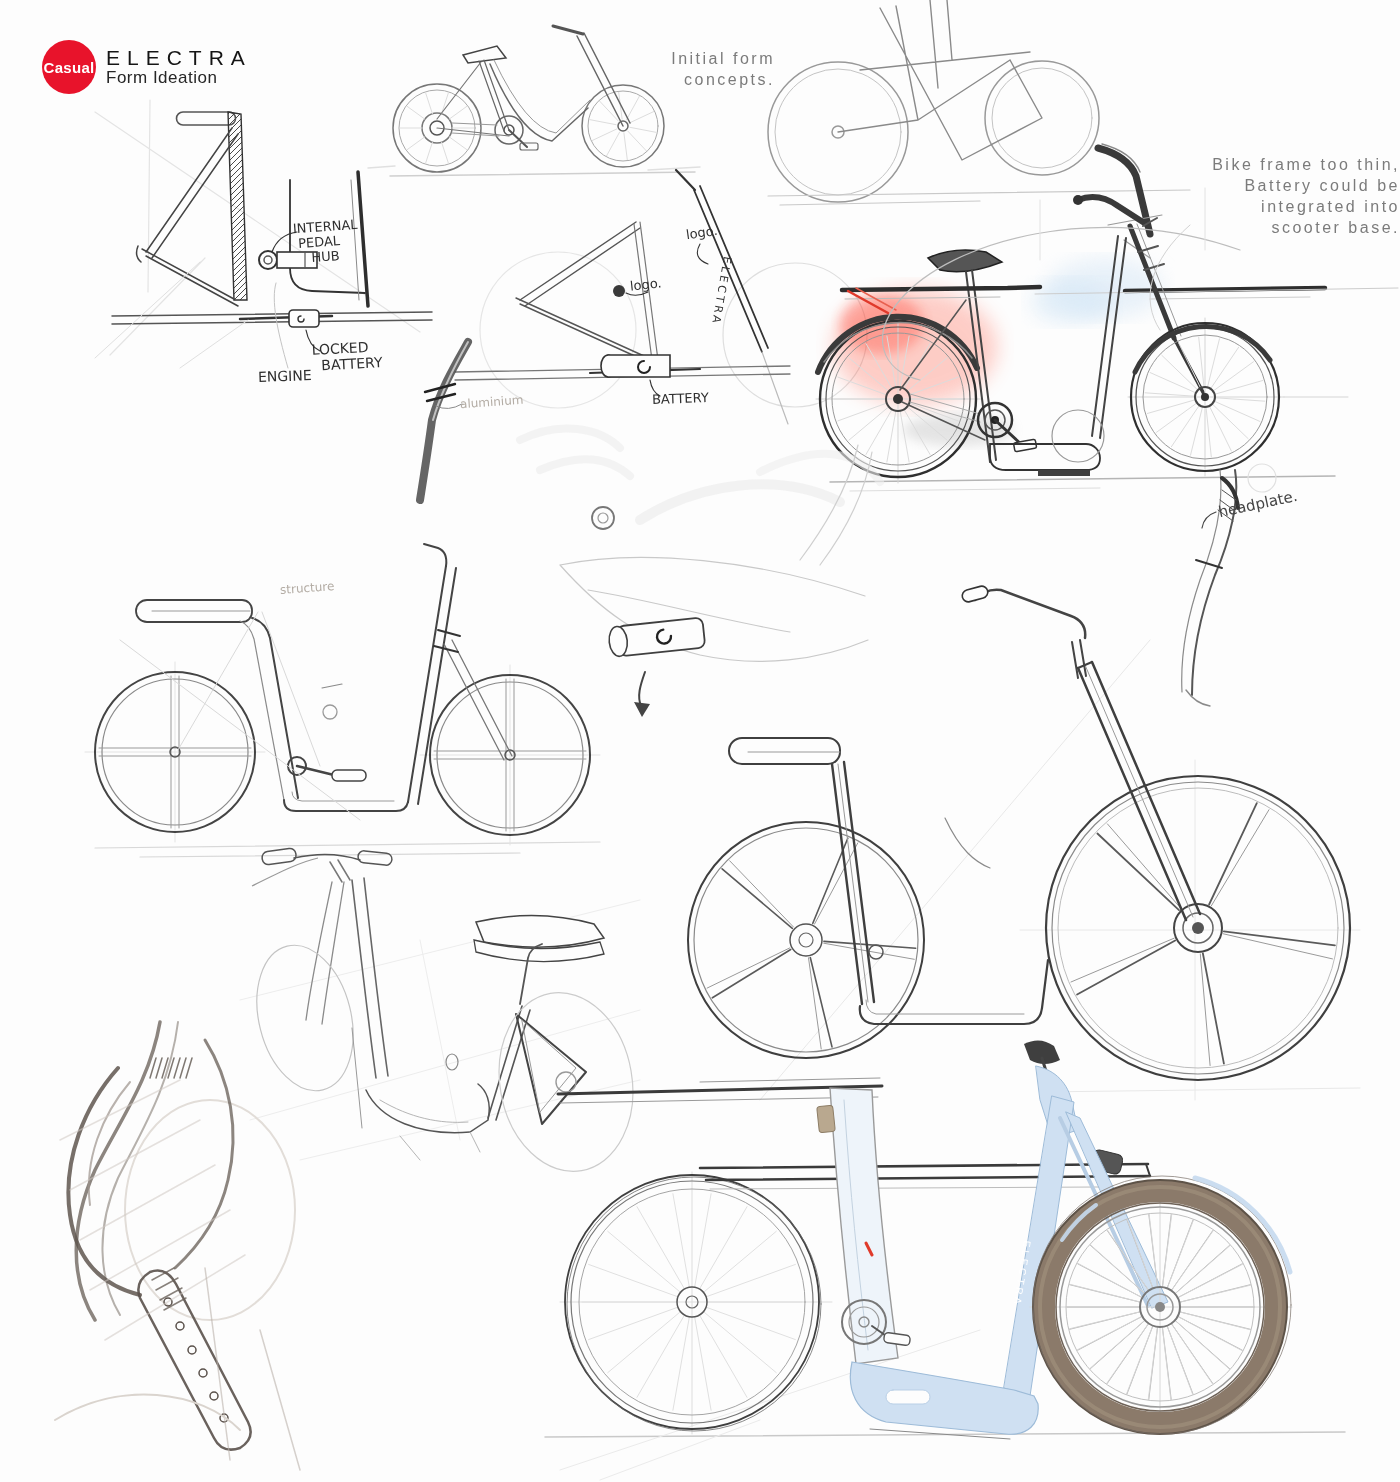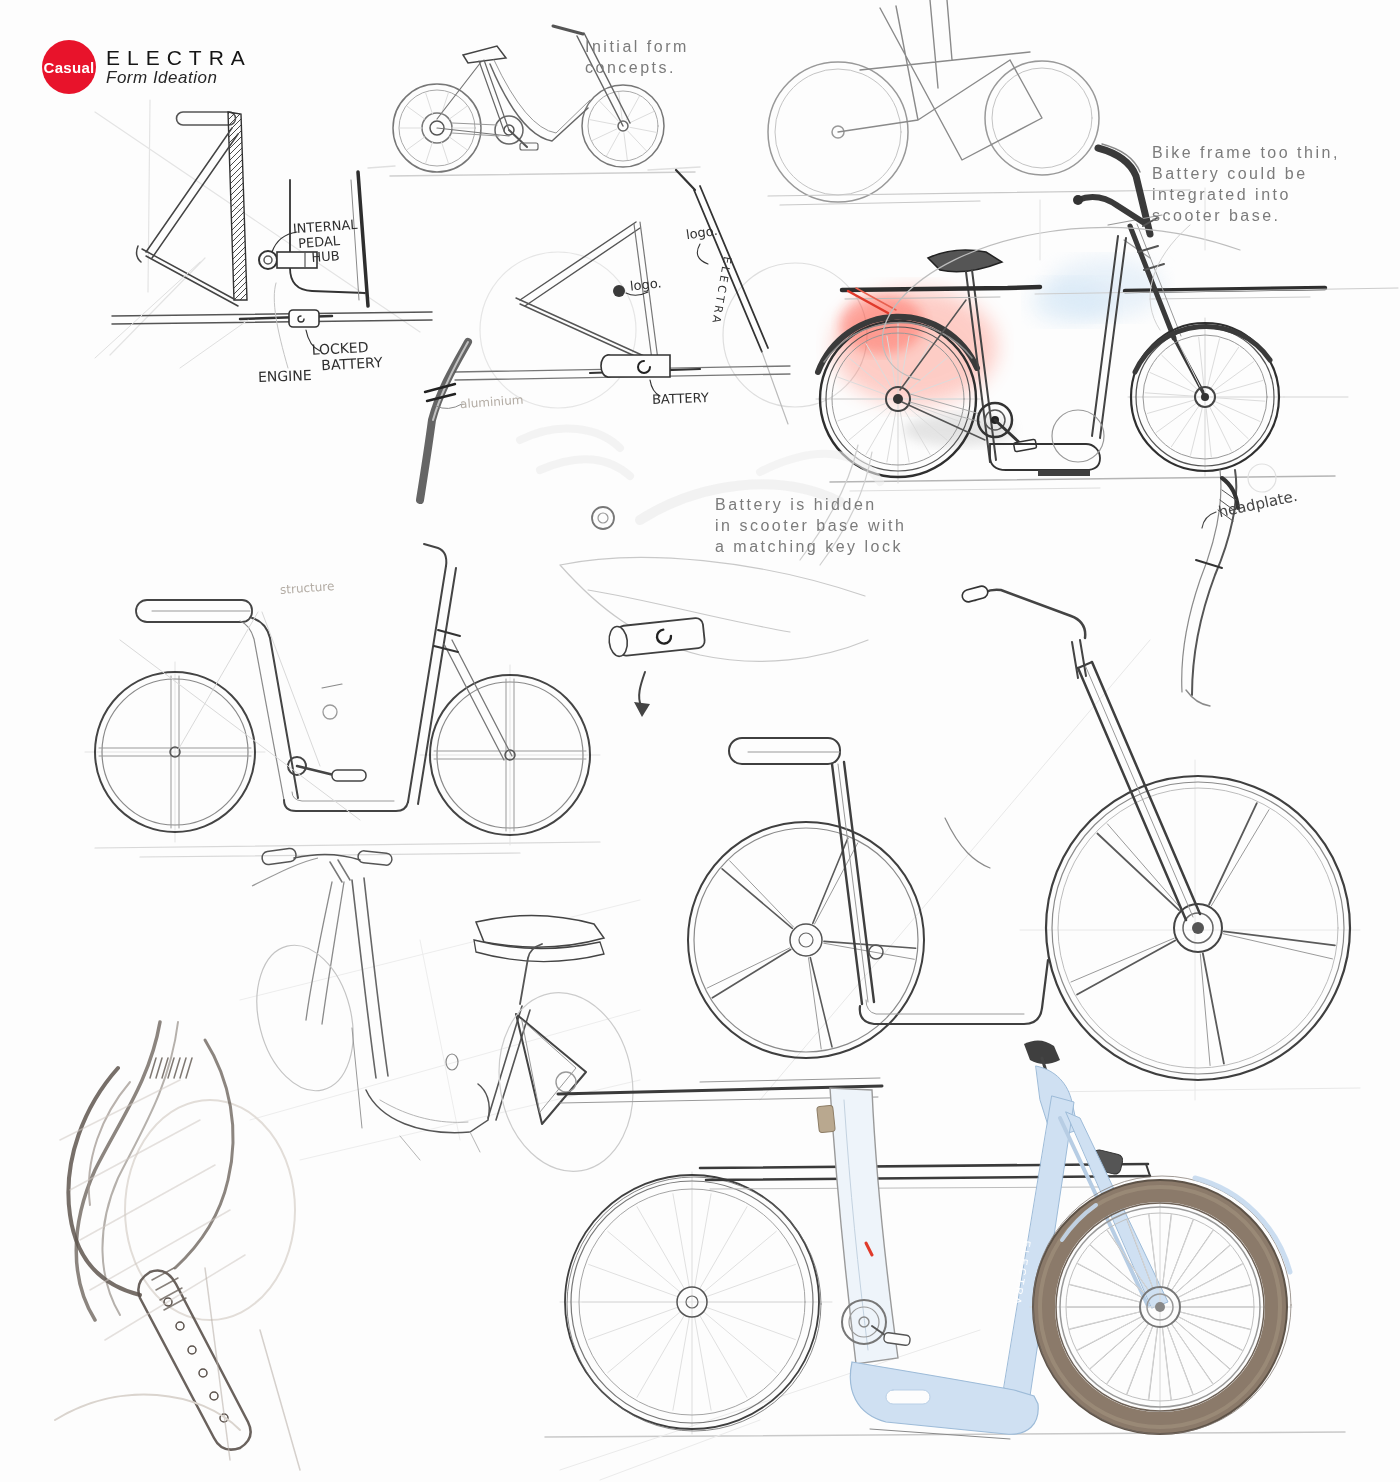--- a/index.html
+++ b/index.html
@@ -1,29 +1,29 @@
 <!DOCTYPE html>
 <html style="--badge-red: #e8132b; --glow-red: #f05038; --frame-blue: #cfe0f2; --tire-brown: #8b7a6a; --annotation-gray: #7b7b7b; --ink-dark: #2f2f2f;"><head>
 <meta charset="utf-8">
 <style>
   html,body{margin:0;padding:0;background:#fff;}
   #board{position:relative;width:1400px;height:1482px;background:#fdfdfd;overflow:hidden;
          font-family:"Liberation Sans",sans-serif;}
   #sketch-layer{position:absolute;left:0;top:0;z-index:1;}
   .txt{position:absolute;z-index:2;}
   .annotation{color:var(--annotation-gray,#7b7b7b);font-size:16px;letter-spacing:2.5px;
-              line-height:1.32;text-align:left;white-space:pre-wrap;}
+              line-height:1.32;text-align:right;white-space:pre-wrap;margin-top:12px;}
   .hand{font-family:"DejaVu Sans",sans-serif;color:var(--ink-dark,#2f2f2f);
         white-space:pre-wrap;line-height:1.15;}
   .hand.faint{color:#b3aca4;}
   .badge{display:flex;align-items:center;justify-content:center;border-radius:50%;
          width:54px;height:54px;background:var(--badge-red,#e8132b);color:#fff;
          font-weight:bold;font-size:15px;letter-spacing:.3px;}
   .brand{font-size:21px;letter-spacing:7px;color:#151515;font-weight:500;}
-  .subtitle{font-size:17px;letter-spacing:.5px;color:#262626;font-style:italic;}
+  .subtitle{font-size:17px;letter-spacing:.5px;color:#262626;}
 </style>
 </head>
 <body>
 
 <div id="board">
 
 <svg id="sketch-layer" width="1400" height="1482" viewBox="0 0 1400 1482">
   <defs>
     <pattern id="hatch" patternUnits="userSpaceOnUse" width="6" height="6">
       <path d="M0,6 L6,0" stroke="#4a4a4a" stroke-width="1"></path>
@@ -533,23 +533,20 @@
 </div>
 <div class="txt brand" style="left:106px;top:46px">ELECTRA</div>
 <div class="txt subtitle" style="left:106px;top:68px">Form Ideation</div>
 
 <div class="txt annotation" style="left:585px;top:36px;width:190px">Initial form
 concepts.</div>
 <div class="txt annotation" style="left:1152px;top:142px;width:248px">Bike frame too thin,
 Battery could be
 integrated into
 scooter base.</div>
-<div class="txt annotation" style="left:715px;top:494px;width:235px">Battery is hidden
-in scooter base with
-a matching key lock</div>
 
 <div class="txt hand" style="left:294px;top:220px;font-size:13px;transform:rotate(-4deg)">INTERNAL
  PEDAL
     HUB</div>
 <div class="txt hand" style="left:312px;top:340px;font-size:14px;transform:rotate(-3deg)">LOCKED
   BATTERY</div>
 <div class="txt hand" style="left:258px;top:368px;font-size:14px;transform:rotate(-2deg)">ENGINE</div>
 <div class="txt hand" style="left:686px;top:226px;font-size:13px;transform:rotate(-8deg)">logo.</div>
 <div class="txt hand" style="left:630px;top:278px;font-size:13px;transform:rotate(-6deg)">logo.</div>
 <div class="txt hand" style="left:652px;top:392px;font-size:13px;transform:rotate(-2deg)">BATTERY</div>

